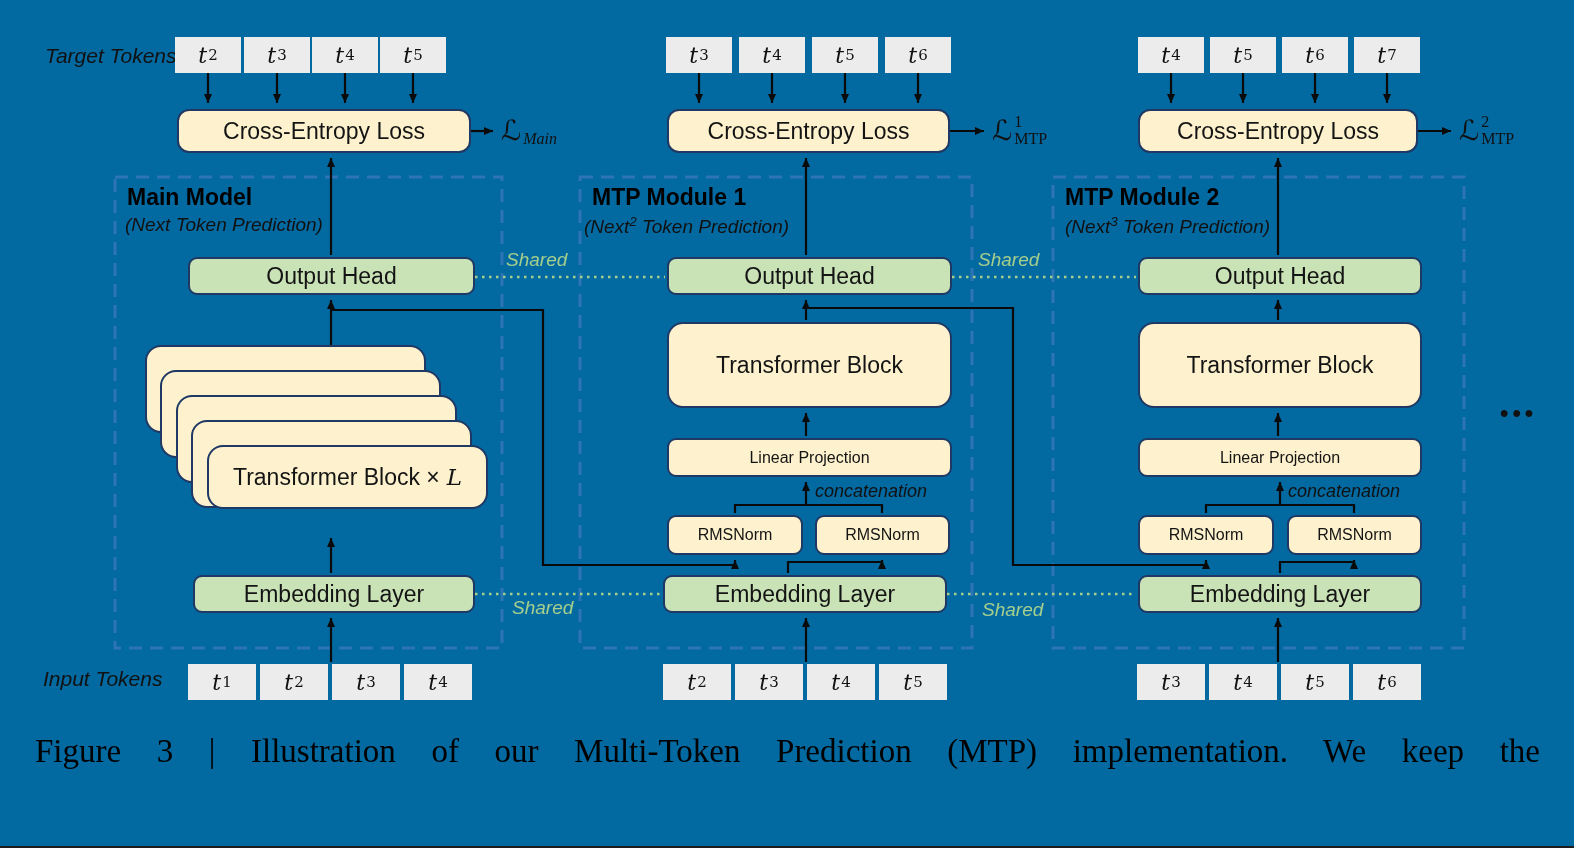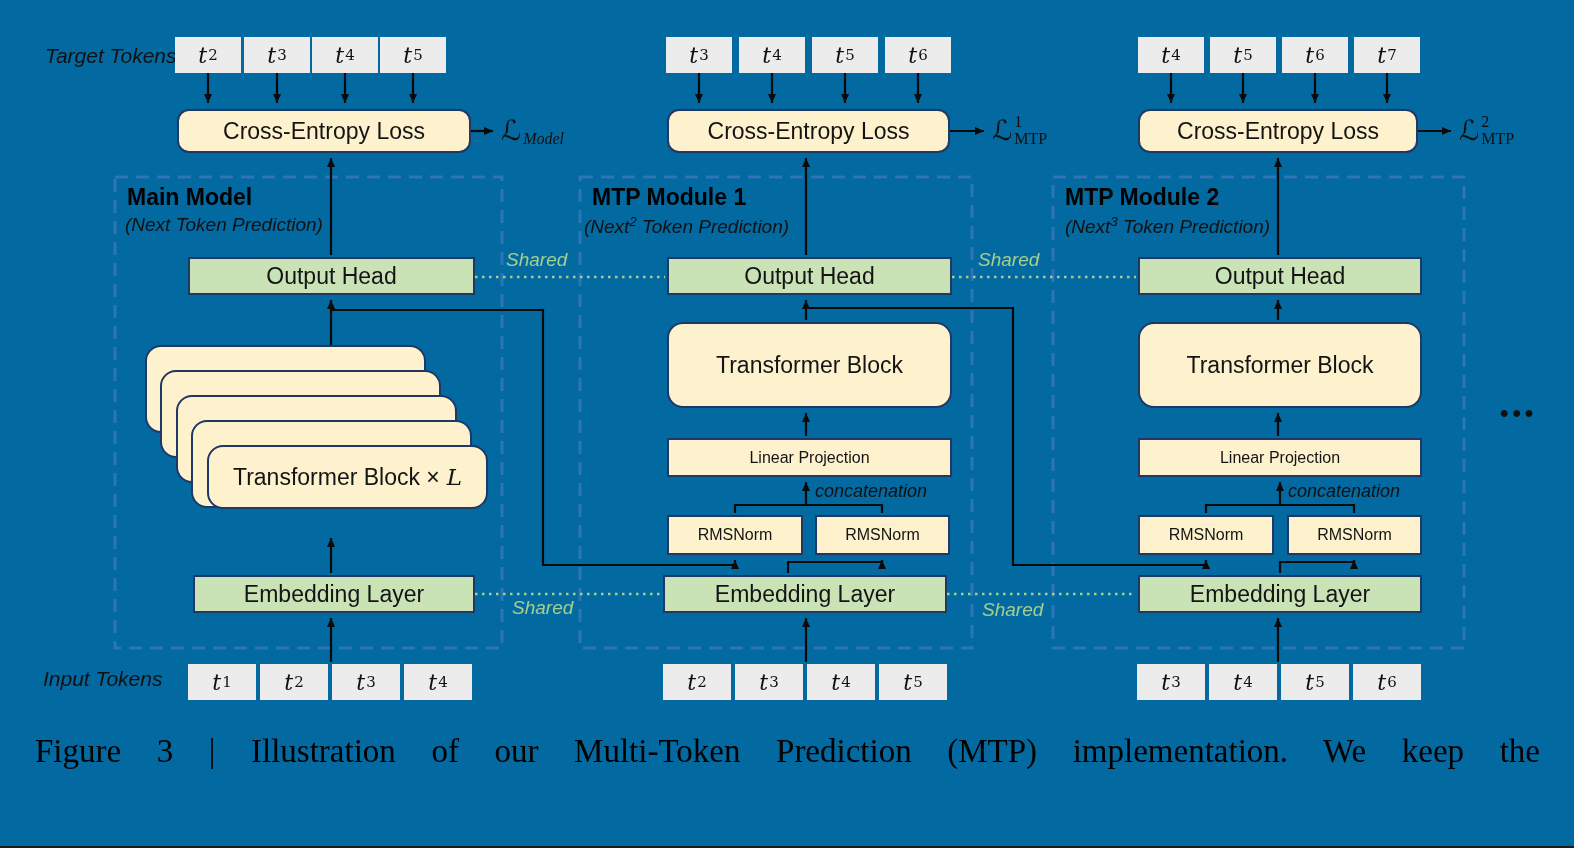--- a/index.html
+++ b/index.html
@@ -7,21 +7,21 @@
     --dashed-blue:#2e75b6; --shared-green:#a5cf8d; --token-gray:#ececec;
   }
   html,body{margin:0;padding:0;background:#fff;}
   .canvas{position:relative;width:1574px;height:848px;background:#0369a1;overflow:hidden;
           font-family:"Liberation Sans",sans-serif;color:#111;}
   svg.overlay{position:absolute;left:0;top:0;}
   .mod-border{fill:none;stroke:var(--dashed-blue,#2e75b6);stroke-width:3;stroke-dasharray:13 8;}
   .conn{fill:none;stroke:#0a0a0a;stroke-width:2.2;}
   .shared-line{fill:none;stroke:var(--shared-green,#a5cf8d);stroke-width:2.6;stroke-dasharray:2.5 4.5;}
   .box{position:absolute;box-sizing:border-box;border:2.5px solid var(--border-navy,#1f3864);
-       border-radius:0;background:var(--box-yellow,#fdf2cd);display:flex;align-items:center;
+       border-radius:9px;background:var(--box-yellow,#fdf2cd);display:flex;align-items:center;
        justify-content:center;font-size:23px;color:#141414;white-space:nowrap;}
   .green{background:var(--box-green,#c9e2b6);}
   .big{border-radius:16px;}
   .sm{font-size:16px;}
   .token{position:absolute;height:36px;background:var(--token-gray,#ececec);display:flex;
          align-items:center;justify-content:center;font-family:"DejaVu Serif",serif;
          font-size:22px;font-style:italic;}
   .token sub{font-size:15px;font-style:normal;line-height:0;margin-left:1px;}
   .side-label{position:absolute;font-style:italic;font-size:21px;color:#111;}
   .mtitle{position:absolute;font-weight:bold;font-size:23px;color:#000;}
@@ -218,21 +218,21 @@
     </div>
 
   <div class="box" style="left:177px;top:109px;width:294px;height:44px;border-radius:12px">Cross-Entropy Loss</div>
   <div class="box" style="left:667px;top:109px;width:283px;height:44px;border-radius:12px">Cross-Entropy Loss</div>
   <div class="box" style="left:1138px;top:109px;width:280px;height:44px;border-radius:12px">Cross-Entropy Loss</div>
 
   <div class="loss" style="left:501px;top:110px">
     <span class="lsym">ℒ</span>
       <span class="supsub">
         <span class="sup"></span>
-        <span class="sub ital">Model</span>
+        <span class="sub ital">Main</span>
       </span>
   </div>
   <div class="loss" style="left:992px;top:110px">
     <span class="lsym">ℒ</span>
       <span class="supsub">
         <span class="sup">1</span>
         <span class="sub">MTP</span>
       </span>
   </div>
   <div class="loss" style="left:1459px;top:110px">

